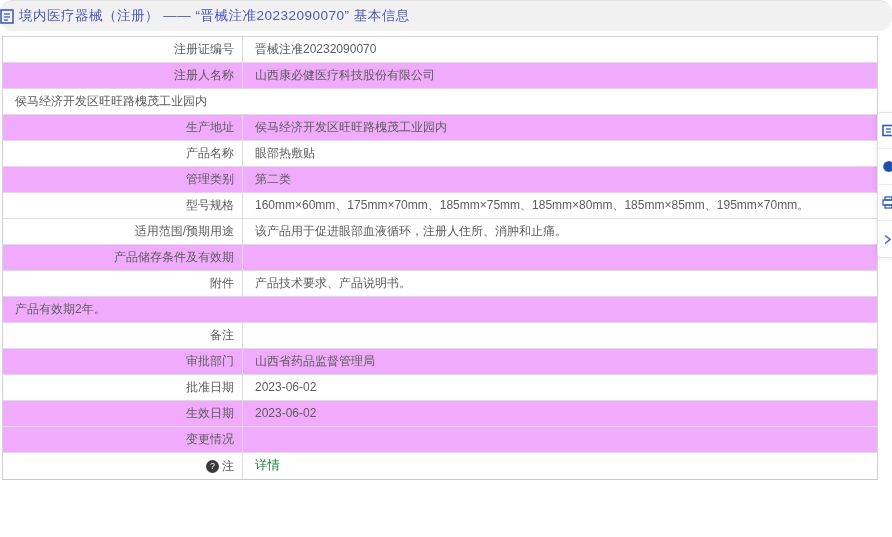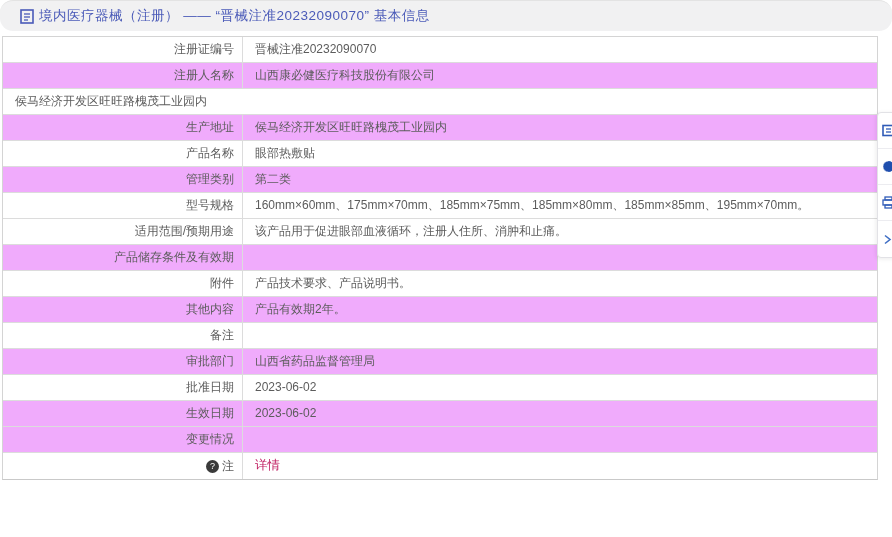--- a/index.html
+++ b/index.html
@@ -10,21 +10,21 @@
     overflow: hidden;
     position: relative;
   }
   
   .header-strip {
     position: absolute; left: 0; top: 0;
     width: 892px; height: 31px;
     background: #f1f1f2;
     border-top: 1px solid #e3e3e3;
     display: flex; align-items: center;
-    padding-left: 20px;
+    padding-left: 0;
     border-radius: 13px;
   }
   .doc-icon { width: 14px; height: 15px; margin-right: 5px; flex: 0 0 auto; }
   .page-title {
     color: #4a5ab8; font-size: 13.5px; letter-spacing: 0.5px;
     white-space: nowrap;
   }
   
   .info-table {
     position: absolute; left: 2px; top: 36px;
@@ -54,21 +54,21 @@
   }
   .cell-value {
     flex: 1 1 auto;
     padding-left: 12px; padding-right: 6px;
     white-space: nowrap;
     overflow: hidden;
     color: #5c5c5c;
     display: flex; align-items: flex-start;
   }
   .cell-value a.details-link {
-    color: #be185d; text-decoration: none; cursor: pointer;
+    color: #15803d; text-decoration: none; cursor: pointer;
     font-size: 12.5px;
   }
   .note-icon {
     display: inline-block;
     width: 13px; height: 13px;
     background: #3a3a3a;
     border-radius: 50%;
     color: #ffffff;
     font-size: 9px; line-height: 13px;
     text-align: center;
@@ -189,23 +189,20 @@
   <div class="info-row">
     <div class="cell-label">
       <span class="row-label-text">附件</span>
     </div>
     <div class="cell-value">
         <span>产品技术要求、产品说明书。</span>
       </div>
   </div>
 
   <div class="info-row alt">
-    <div class="cell-label">
-      <span class="row-label-text">其他内容</span>
-    </div>
     <div class="cell-value">
         <span>产品有效期2年。</span>
       </div>
   </div>
 
   <div class="info-row">
     <div class="cell-label">
       <span class="row-label-text">备注</span>
     </div>
     <div class="cell-value">

